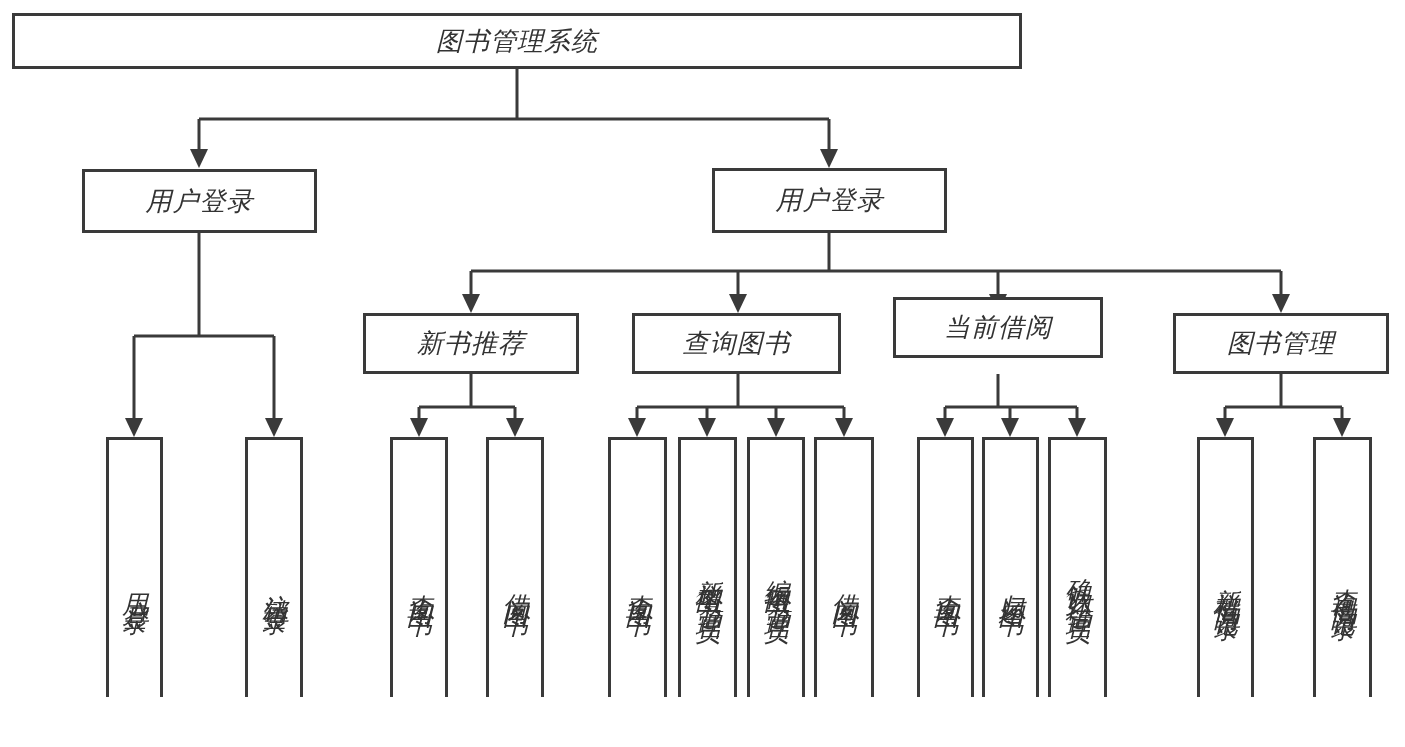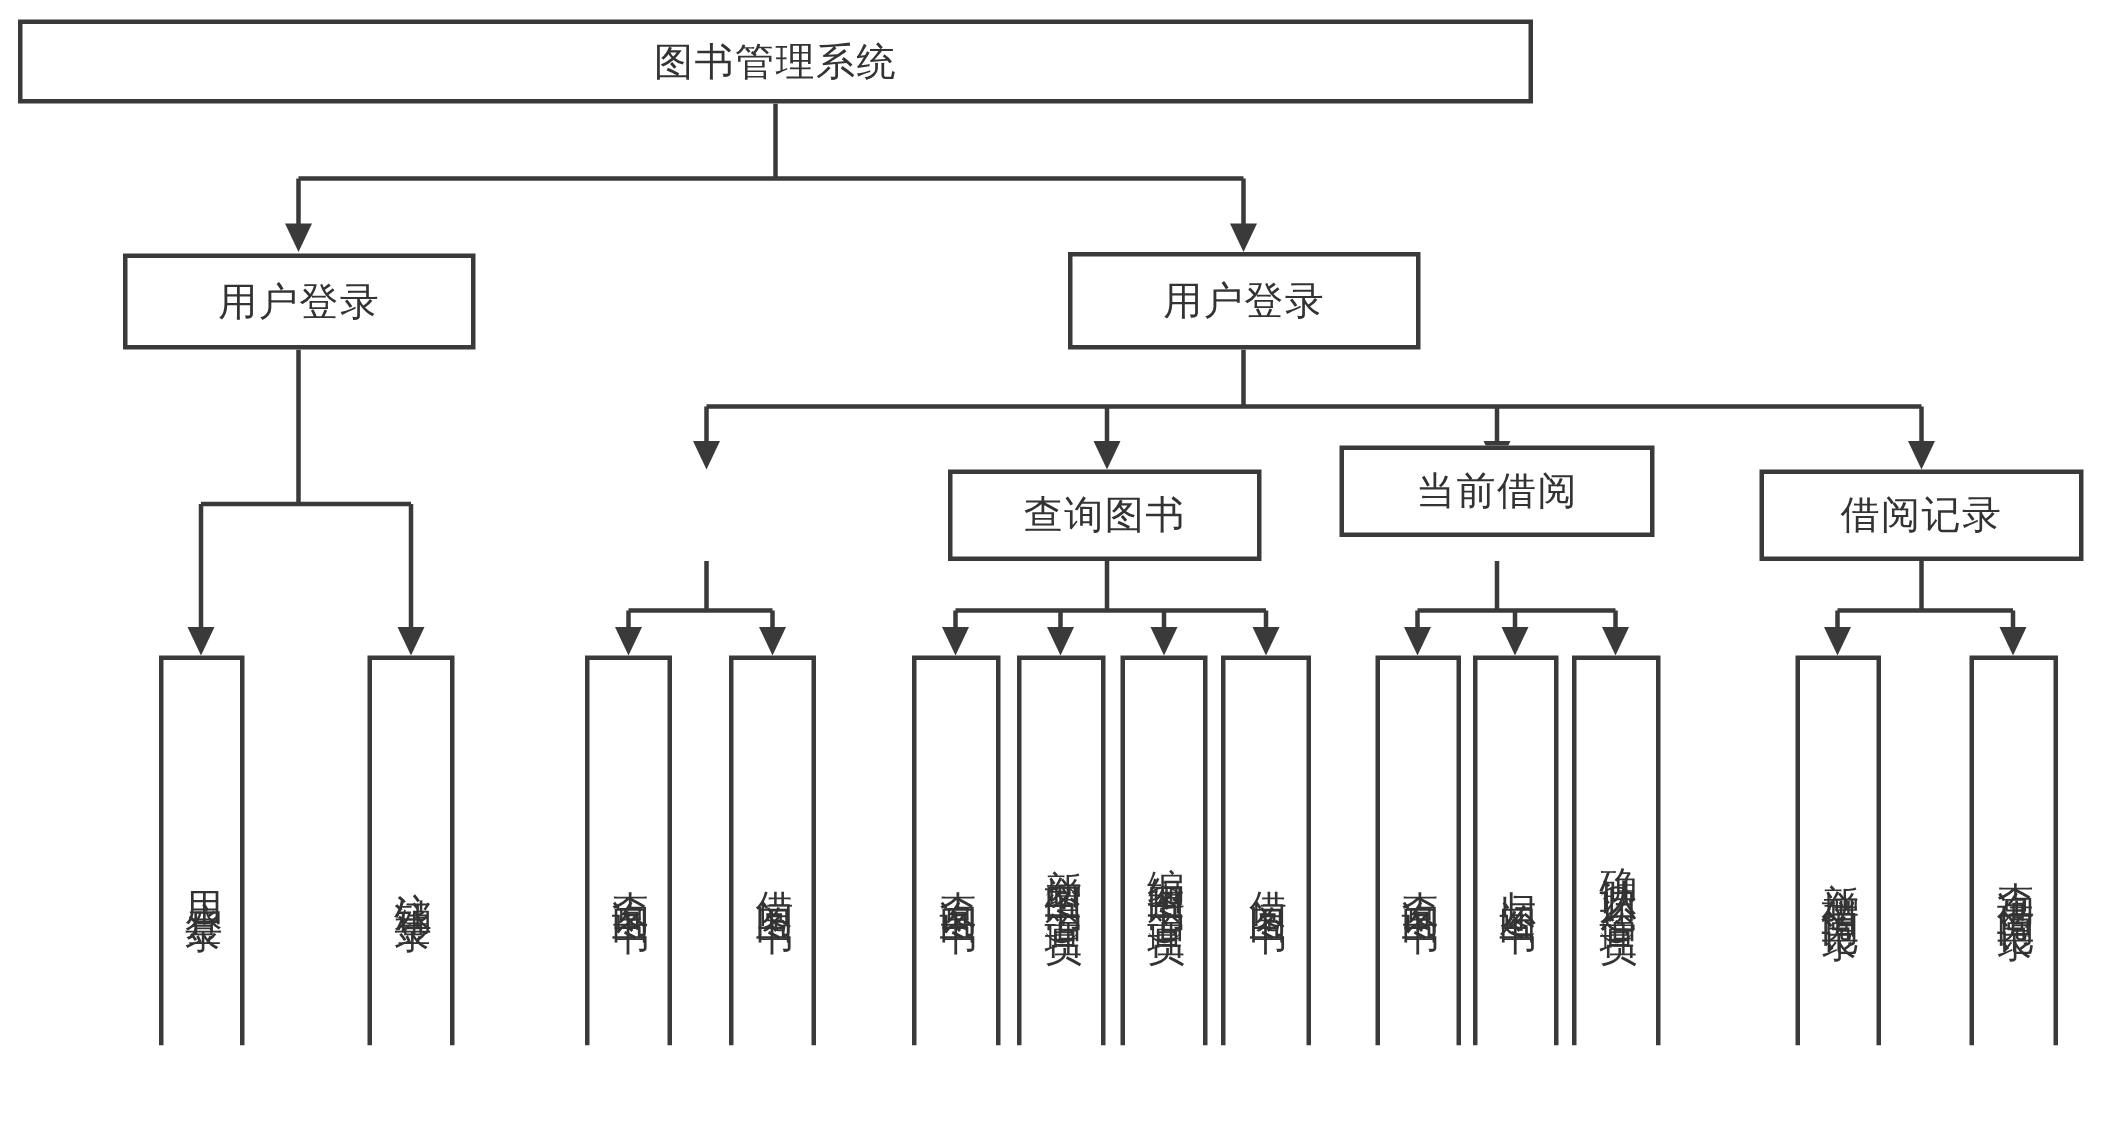--- a/index.html
+++ b/index.html
@@ -1,20 +1,21 @@
 <!DOCTYPE html>
 <html style="--line: #3a3a3a; --text: #333333; --watermark: #b5b5b5; --background: #ffffff;"><head>
 <meta charset="utf-8">
 <style>
   html,body{margin:0;padding:0;background:var(--background,#ffffff);}
   .canvas{
     position:relative;width:1405px;height:697px;overflow:hidden;
     background:var(--background,#ffffff);
     font-family:"Liberation Sans","DejaVu Sans",sans-serif;
     color:var(--text,#333333);
+    font-style:italic;
   }
   svg.connectors{position:absolute;left:0;top:0;display:block;}
   .box{
     position:absolute;box-sizing:border-box;
     border:3px solid var(--line,#3a3a3a);
     background:#ffffff;
     display:flex;align-items:center;justify-content:center;
     text-align:center;
   }
   .hbox{font-size:26px;letter-spacing:1px;white-space:nowrap;}
@@ -82,28 +83,31 @@
     <span>图书管理系统</span>
   </div>
 
   <div class="box hbox" style="left:82px;top:169px;width:235px;height:64px">
     <span>用户登录</span>
   </div>
   <div class="box hbox" style="left:712px;top:168px;width:235px;height:65px">
     <span>用户登录</span>
   </div>
 
+  <div class="box hbox" style="left:363px;top:313px;width:216px;height:61px">
+    <span>新书推荐</span>
+  </div>
   <div class="box hbox" style="left:632px;top:313px;width:209px;height:61px">
     <span>查询图书</span>
   </div>
   <div class="box hbox" style="left:893px;top:297px;width:210px;height:61px">
     <span>当前借阅</span>
   </div>
   <div class="box hbox" style="left:1173px;top:313px;width:216px;height:61px">
-    <span>借阅记录</span>
+    <span>图书管理</span>
   </div>
 
   <div class="box vbox" style="left:106px;top:437px;width:57px;height:298px">
     <span class="vtext">用户登录</span>
   </div>
   <div class="box vbox" style="left:245px;top:437px;width:58px;height:298px">
     <span class="vtext">注销登录</span>
   </div>
 
   <div class="box vbox" style="left:390px;top:437px;width:58px;height:298px">

